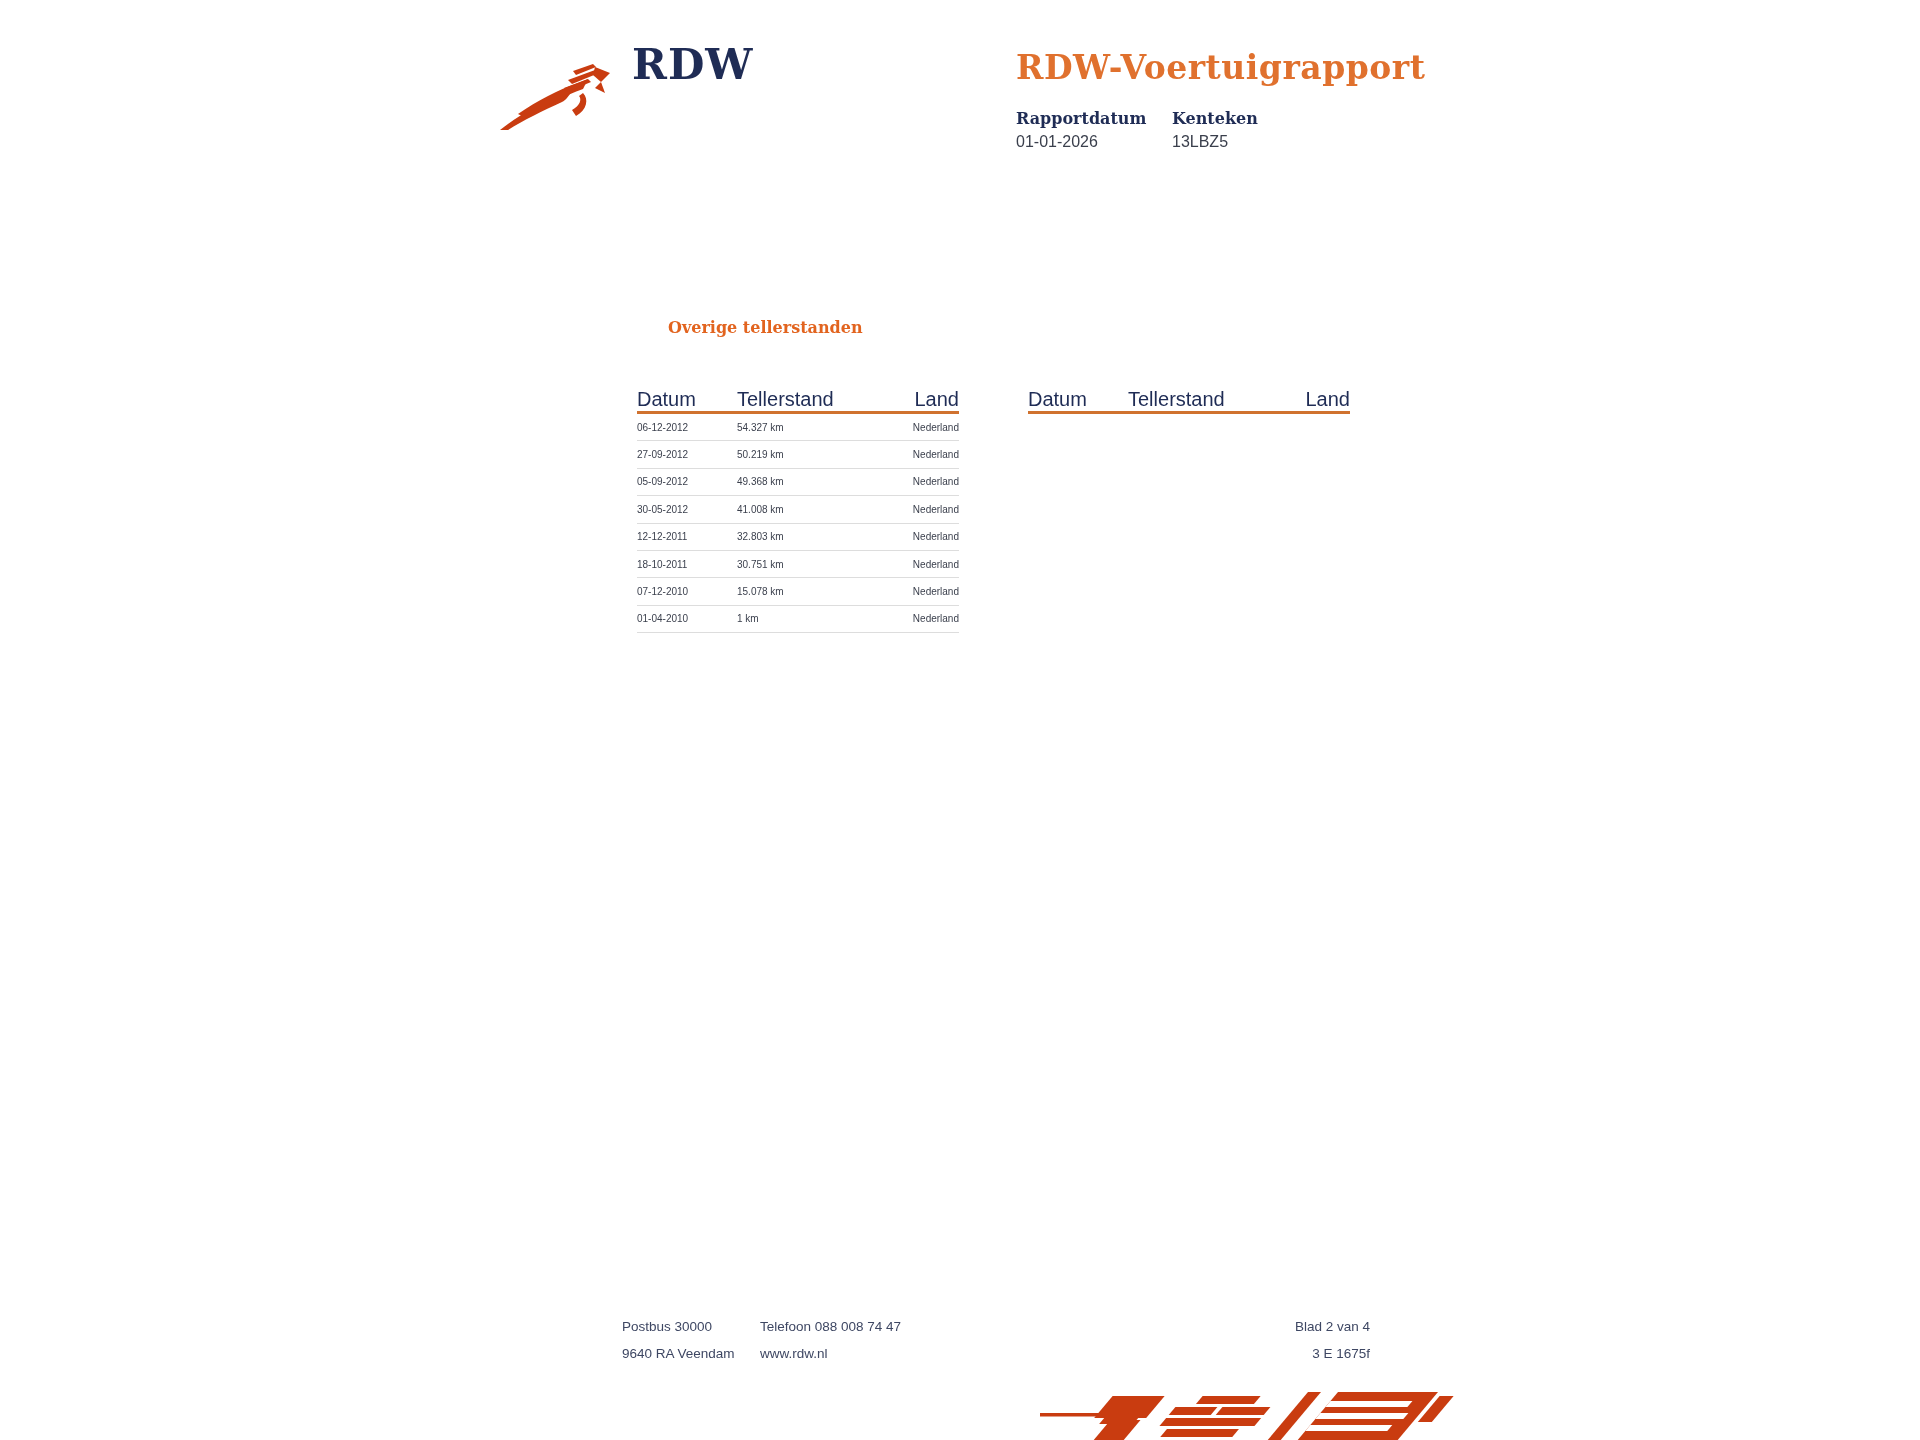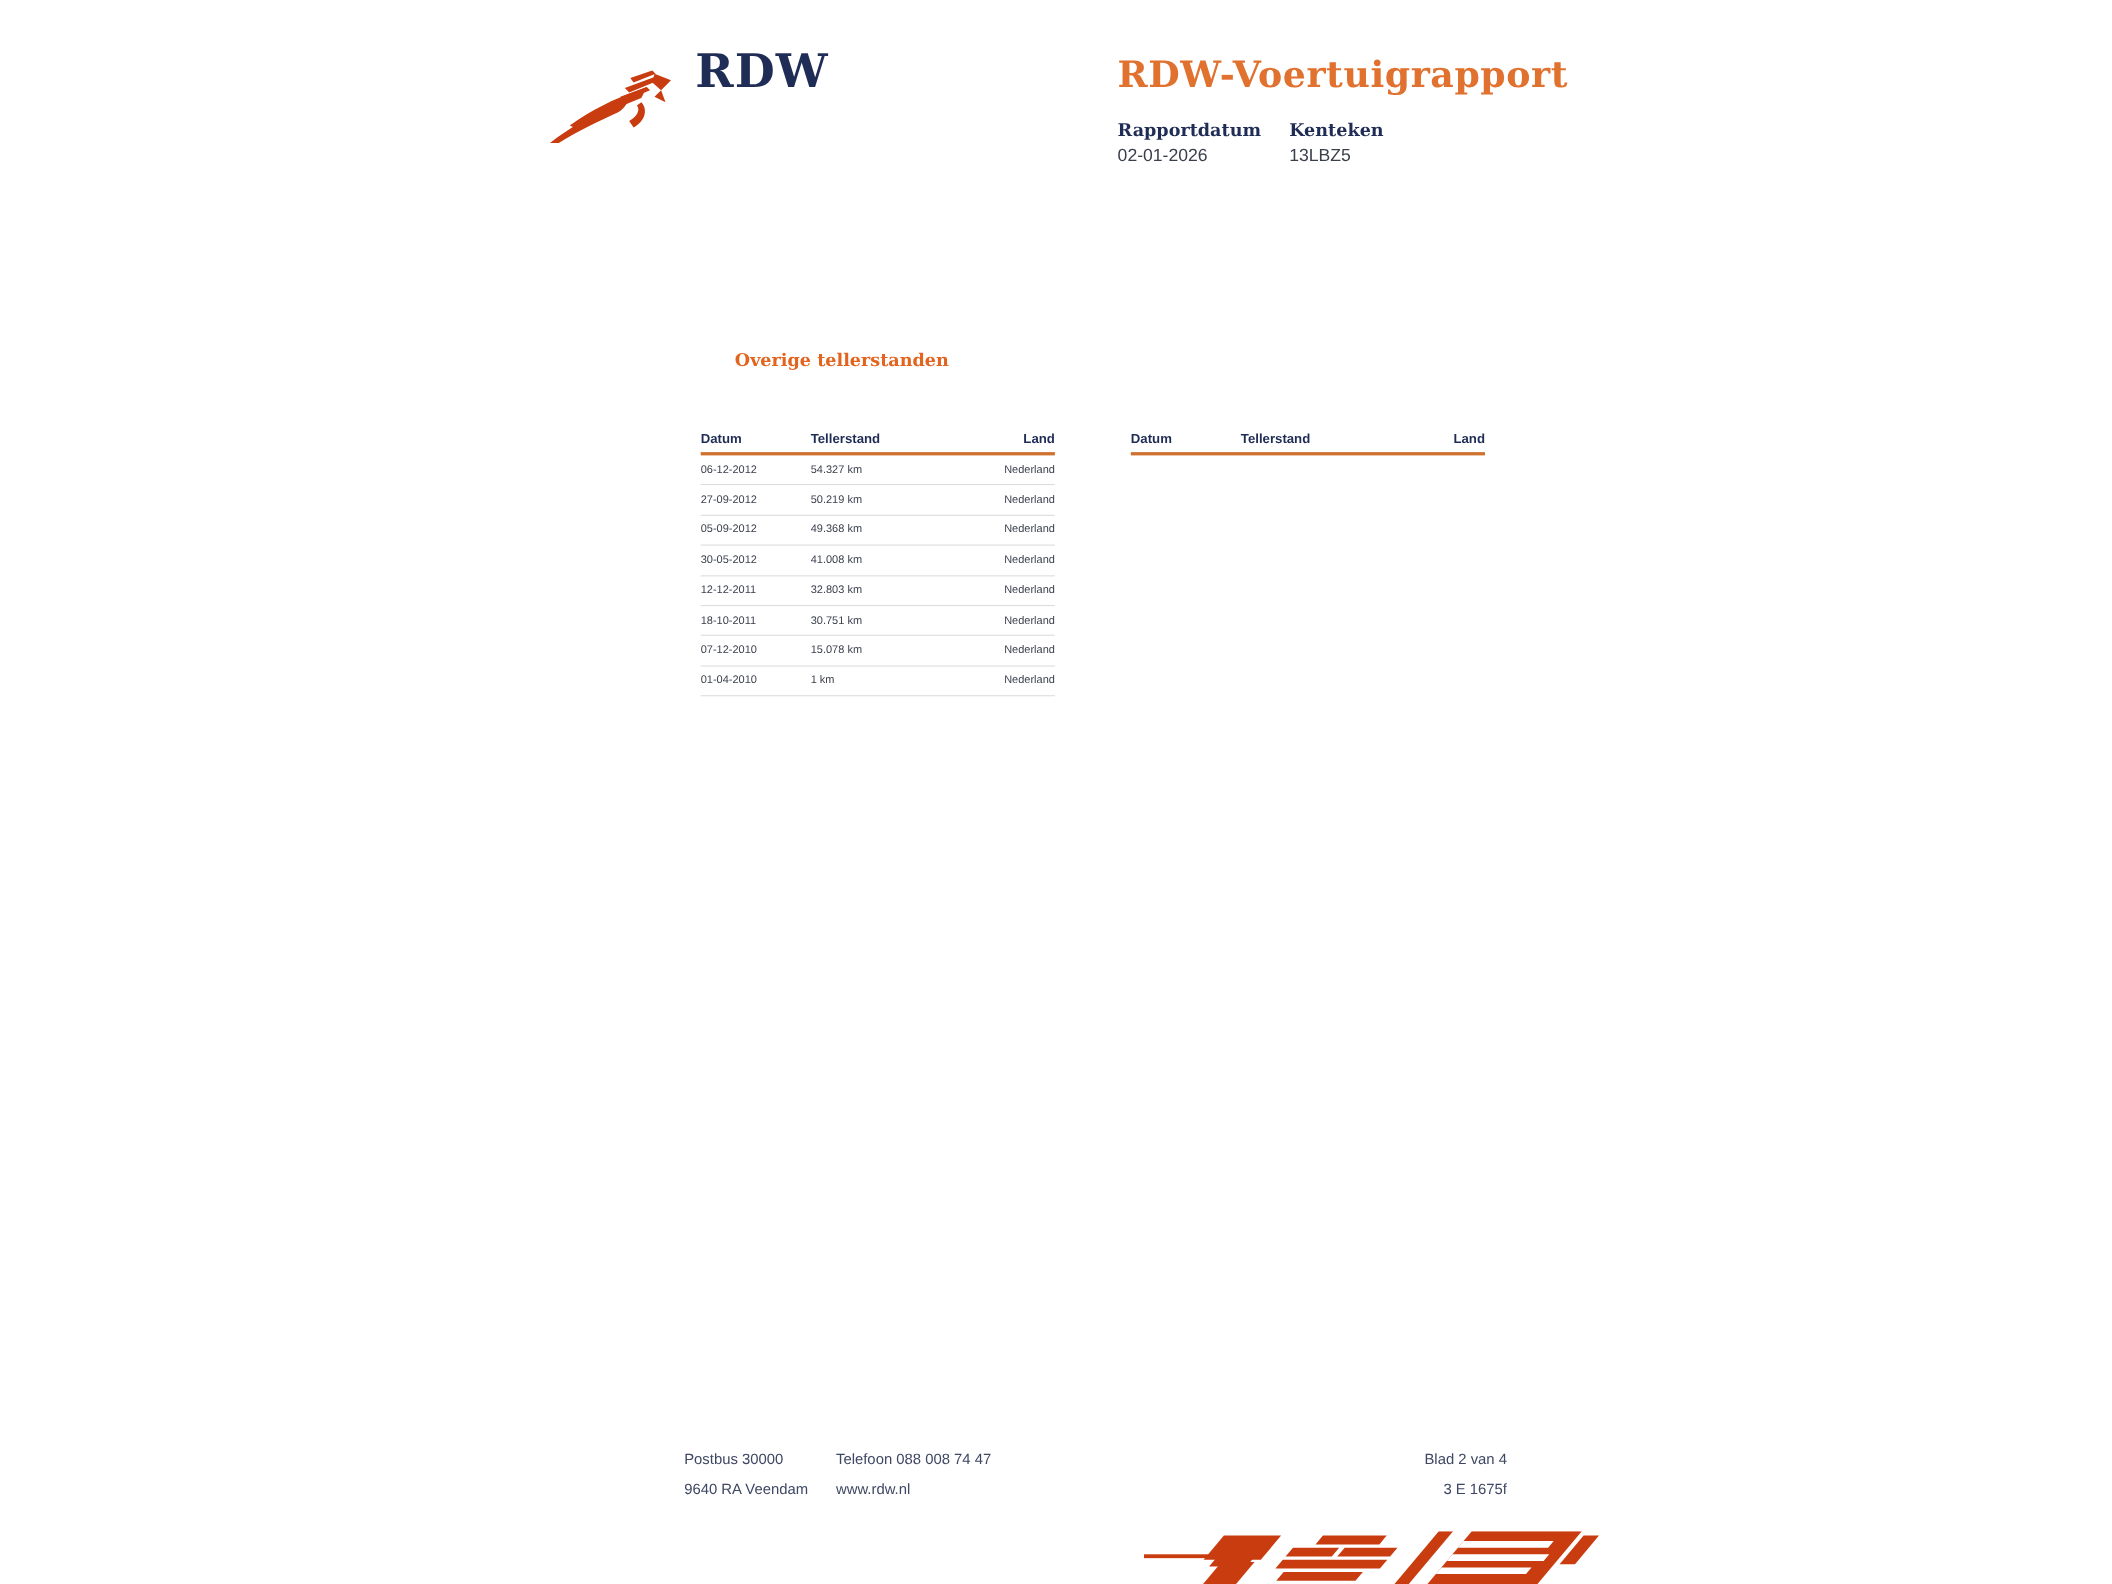--- a/index.html
+++ b/index.html
@@ -43,21 +43,21 @@
   .section-heading{
     left:668px;top:318px;font-family:"DejaVu Serif",serif;font-weight:bold;
     font-size:16px;color:var(--orange-heading);
   }
 
   
   .vtable{top:390px;width:322px;}
   .vtable-left{left:637px;}
   .vtable-right{left:1028px;}
   .thead{display:flex;align-items:flex-end;border-bottom:3px solid var(--underline);padding-bottom:3px;}
-  .th{font-weight:bold;font-size:12px;color:var(--navy);line-height:18px;}
+  .th{font-weight:normal;font-size:20px;color:var(--navy);line-height:18px;}
   .trow{display:flex;align-items:center;height:27.4px;border-bottom:1px solid var(--line);}
   .td{font-size:10px;color:var(--ink);}
   .c0{width:100px;text-align:left;}
   .c1{width:113px;text-align:left;}
   .c2{width:109px;text-align:right;}
 
   
   .footer-block{font-size:13.5px;color:var(--footer-ink);line-height:27px;}
   .footer-address{left:622px;top:1313px;}
   .footer-contact{left:760px;top:1313px;}
@@ -86,21 +86,21 @@
     <path d="M85,35 C91,41 89,52 78,58 L74,52 C82,48 84,41 81,38 Z"></path>
   </g>
 </svg>
 
 <div class="abs logo-word">RDW</div>
 
 <h1 class="abs doc-title">RDW-Voertuigrapport</h1>
 
 <div class="abs meta-label lbl-rapportdatum">Rapportdatum</div>
 <div class="abs meta-label lbl-kenteken">Kenteken</div>
-<div class="abs meta-value val-rapportdatum">02-01-2026</div>
+<div class="abs meta-value val-rapportdatum">01-01-2026</div>
 <div class="abs meta-value val-kenteken">13LBZ5</div>
 
 <h2 class="abs section-heading">Overige tellerstanden</h2>
 
 <div class="abs vtable vtable-left">
     <div class="thead">
       <span class="th c0">Datum</span>
       <span class="th c1">Tellerstand</span>
       <span class="th c2">Land</span>
     </div>

